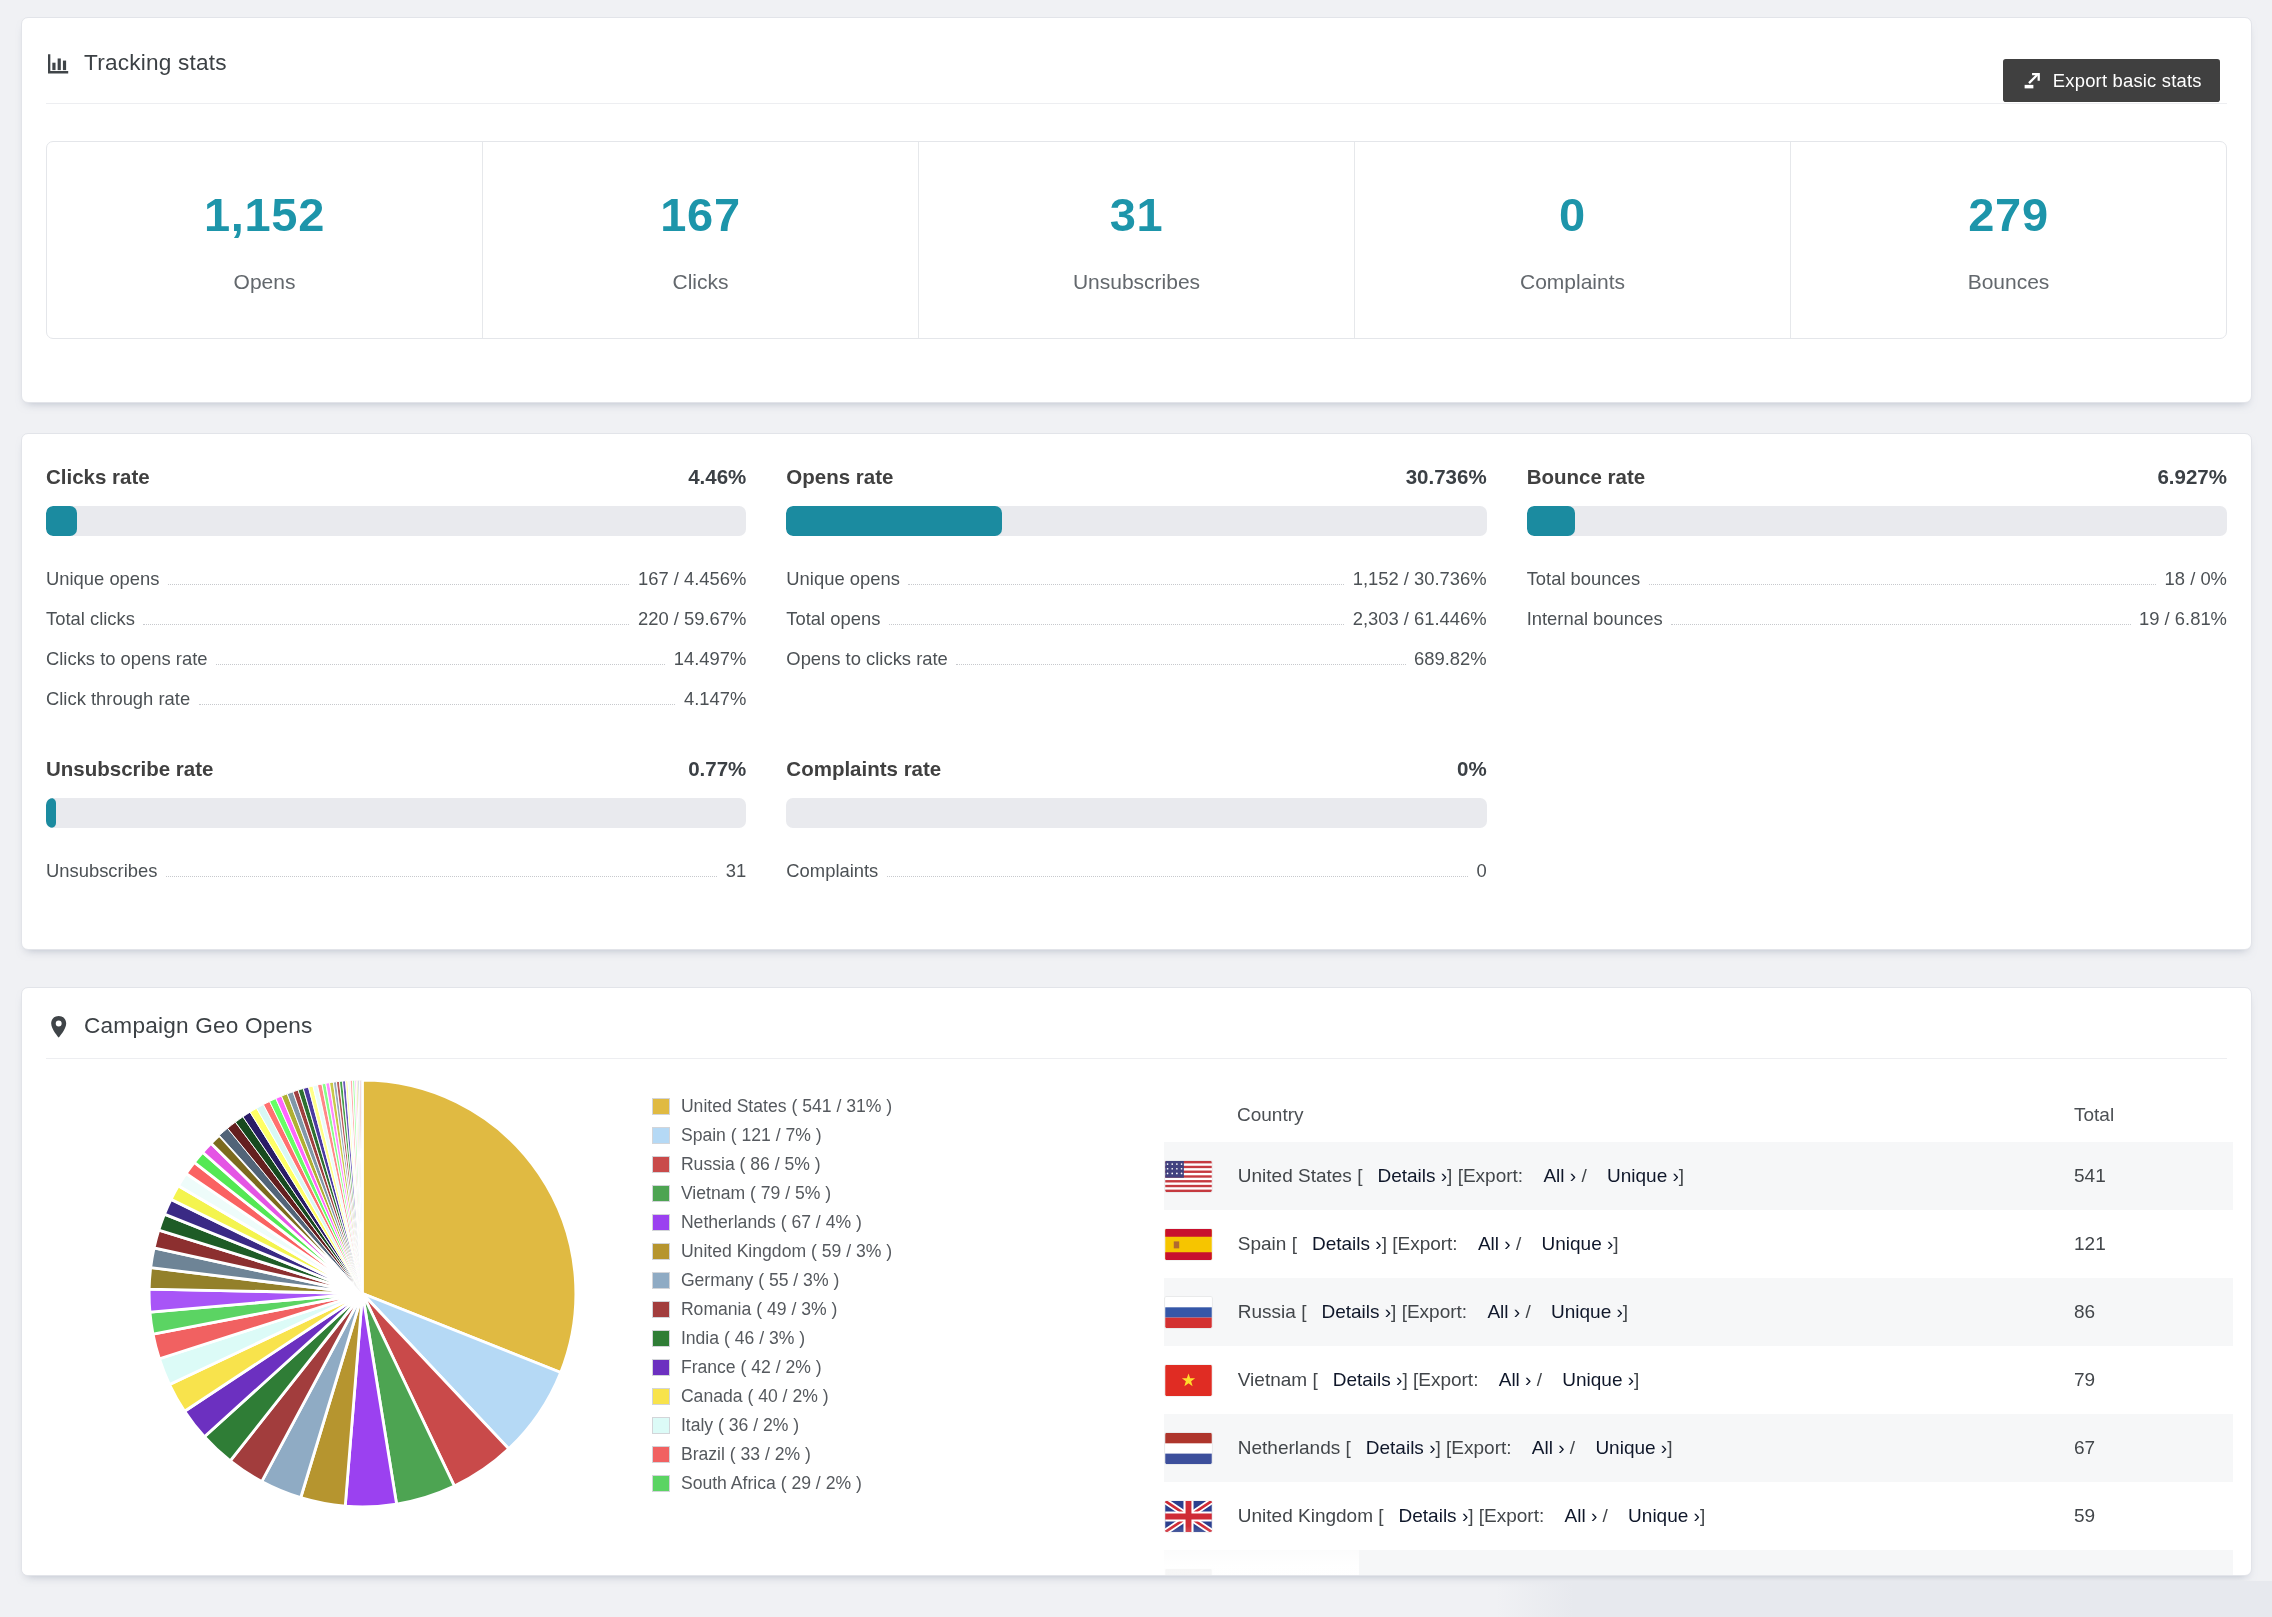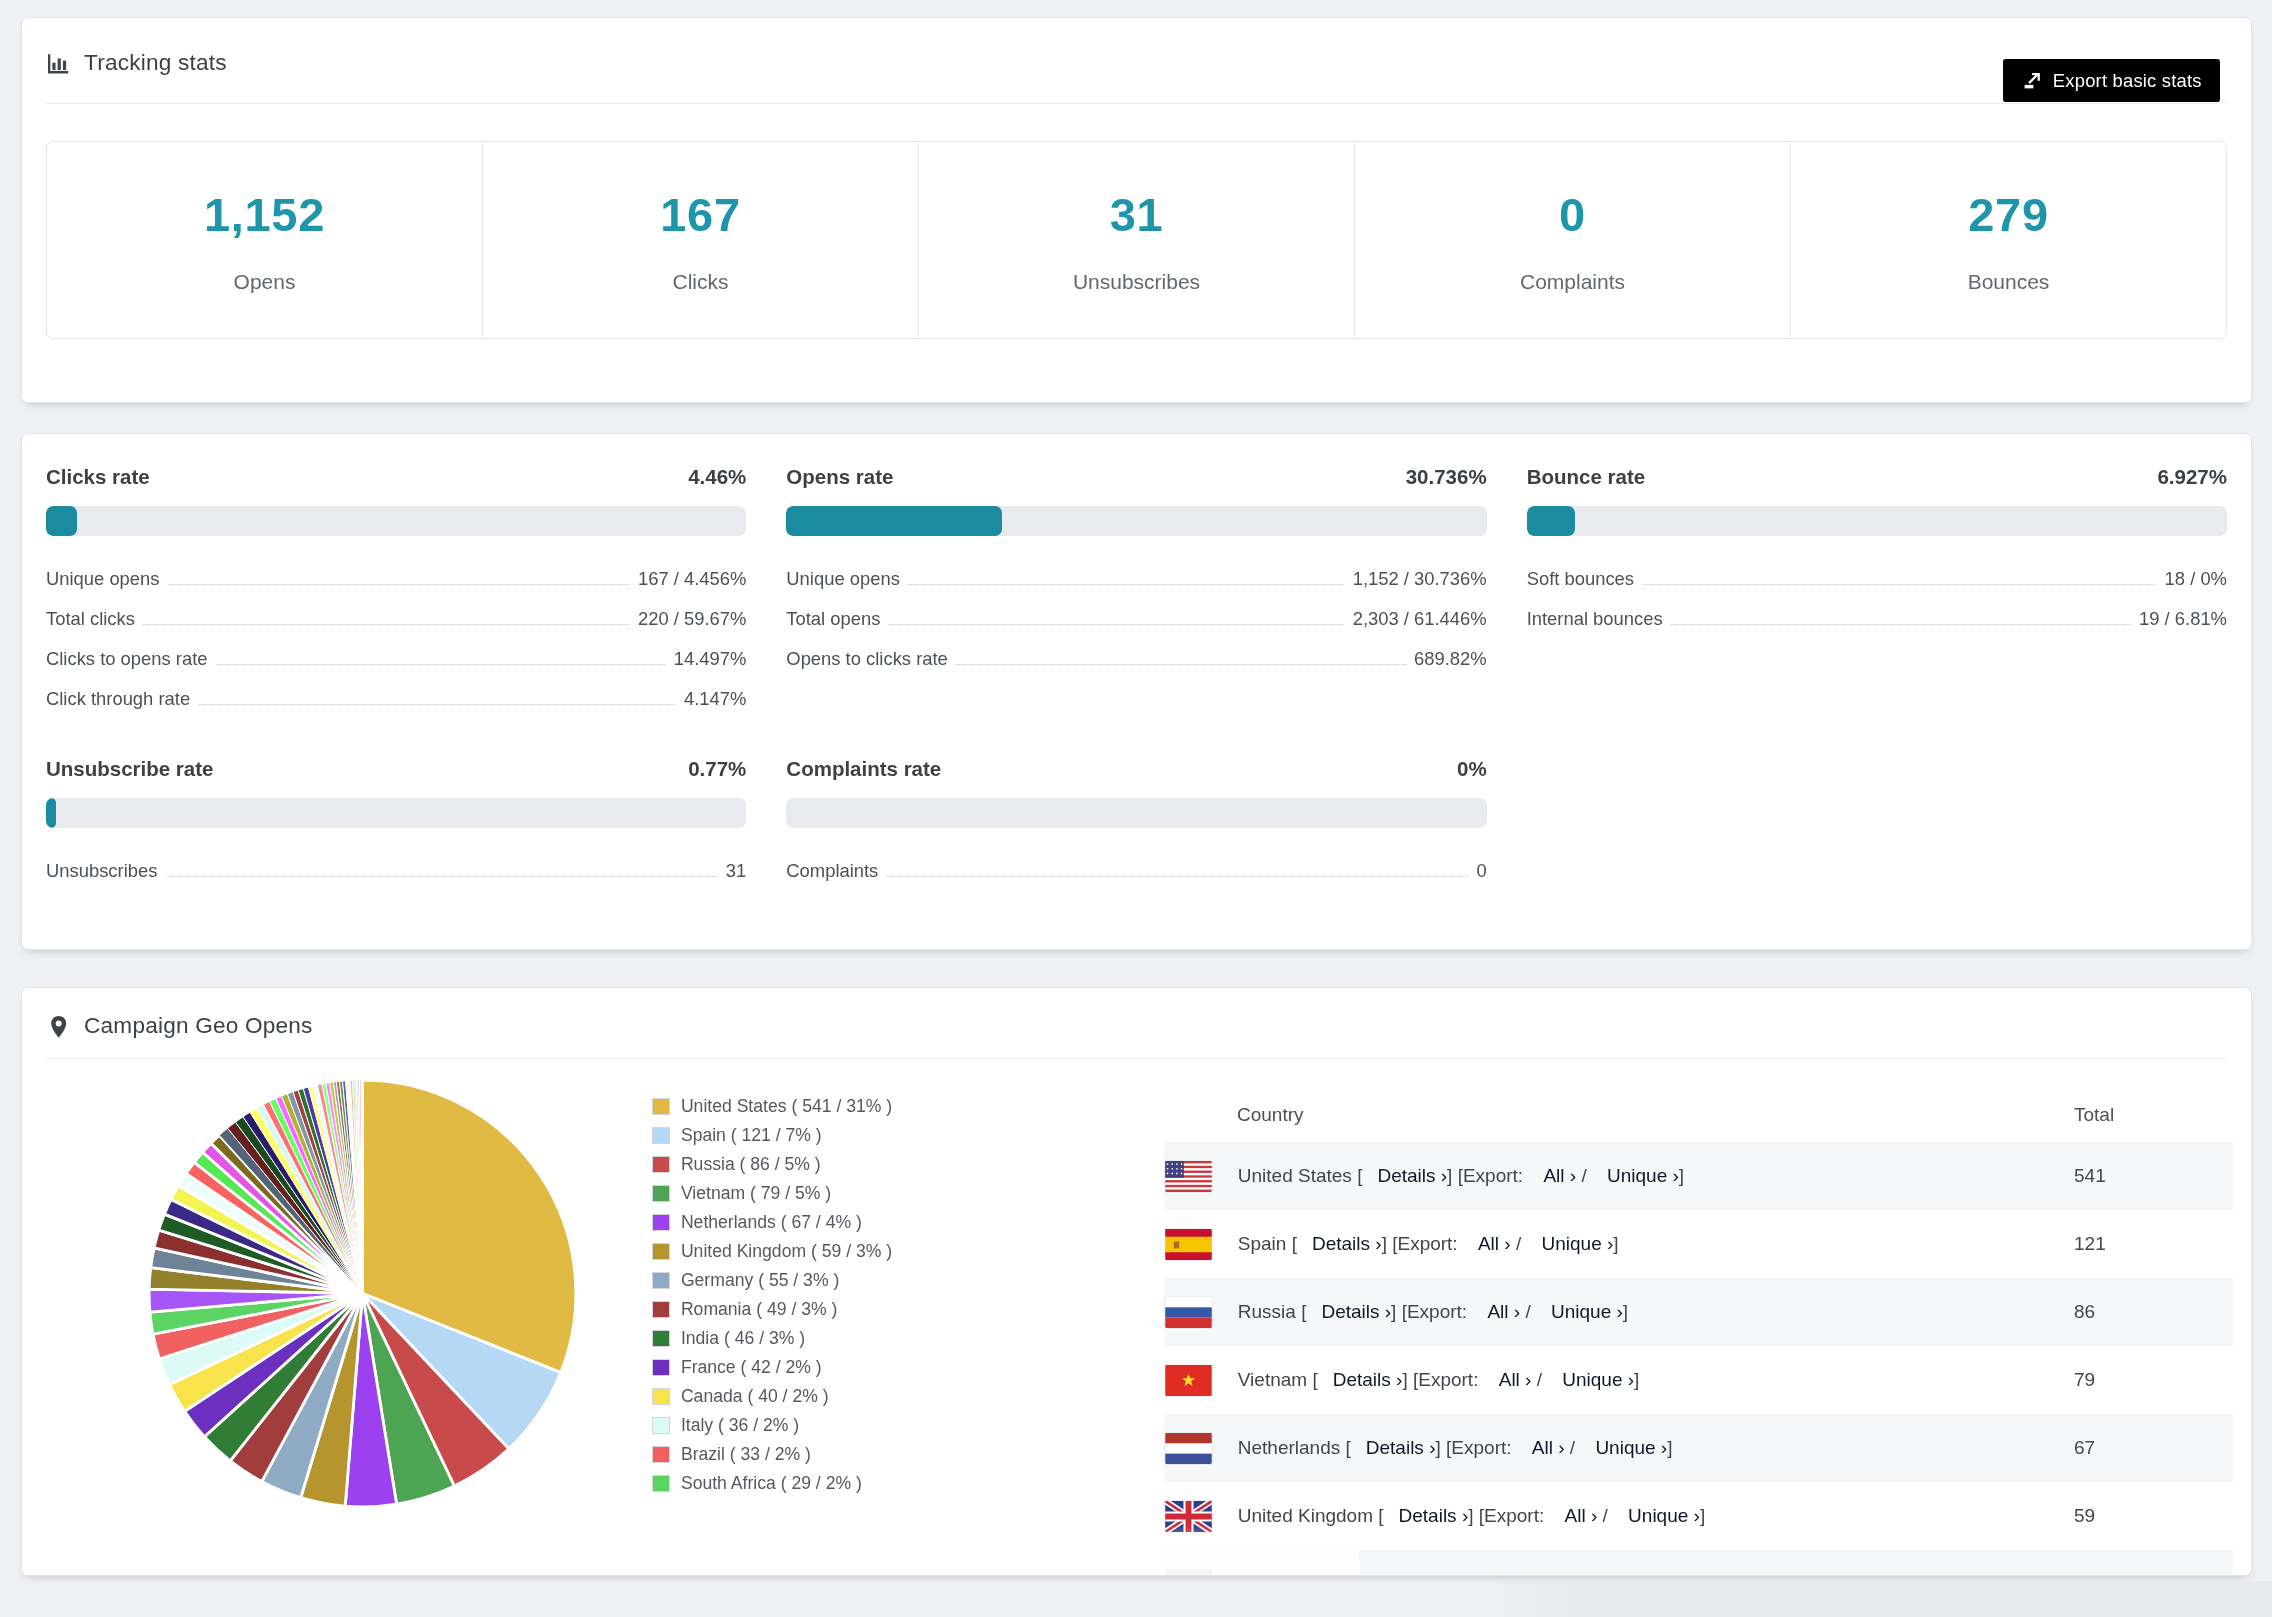--- a/index.html
+++ b/index.html
@@ -23,21 +23,21 @@
   .card3 { top: 987px; height: 589px; overflow: hidden; }
 
   
   .c-header { position: absolute; left: 24px; top: 32px; display: flex; align-items: center; gap: 12.7px; }
   .c-title { font-size: 22.6px; font-weight: 500; color: #3c4145; letter-spacing: 0.2px; }
   .hicon svg { width: 25.4px; height: 25.4px; display: block; }
   .divider { position: absolute; left: 24px; right: 24px; height: 0; border-top: 1.4px solid #edeef1; }
   .card1 .divider { top: 85px; }
   .export-btn {
     position: absolute; right: 31px; top: 41px; height: 43px;
-    background: #000000; color: #fff; border: none; border-radius: 2.8px;
+    background: #404040; color: #fff; border: none; border-radius: 2.8px;
     font-family: "Liberation Sans", sans-serif;
     font-size: 18.4px; padding: 0 18.4px; display: flex; align-items: center; gap: 10px;
     cursor: pointer; letter-spacing: 0.2px;
   }
   .export-btn svg { width: 21px; height: 21px; }
   .stats-box {
     position: absolute; left: 24px; right: 24px; top: 123px; height: 198px;
     border: 0.7px solid #e4e6ea; border-radius: 7px;
     display: flex;
   }
@@ -204,21 +204,21 @@
     <div class="rate-section">
       <div class="rate-head">
         <span class="rate-title">Bounce rate</span>
         <span class="rate-value">6.927%</span>
       </div>
       <div class="bar">
           <div class="fill" style="width: max(6.927%, 10px);"></div>
         </div>
       <div class="rate-rows">
           <div class="rrow">
-            <span class="rlabel">Soft bounces</span>
+            <span class="rlabel">Total bounces</span>
             <span class="leader"></span>
             <span class="rvalue">18 / 0%</span>
           </div>
           <div class="rrow">
             <span class="rlabel">Internal bounces</span>
             <span class="leader"></span>
             <span class="rvalue">19 / 6.81%</span>
           </div>
         </div>
     </div>

